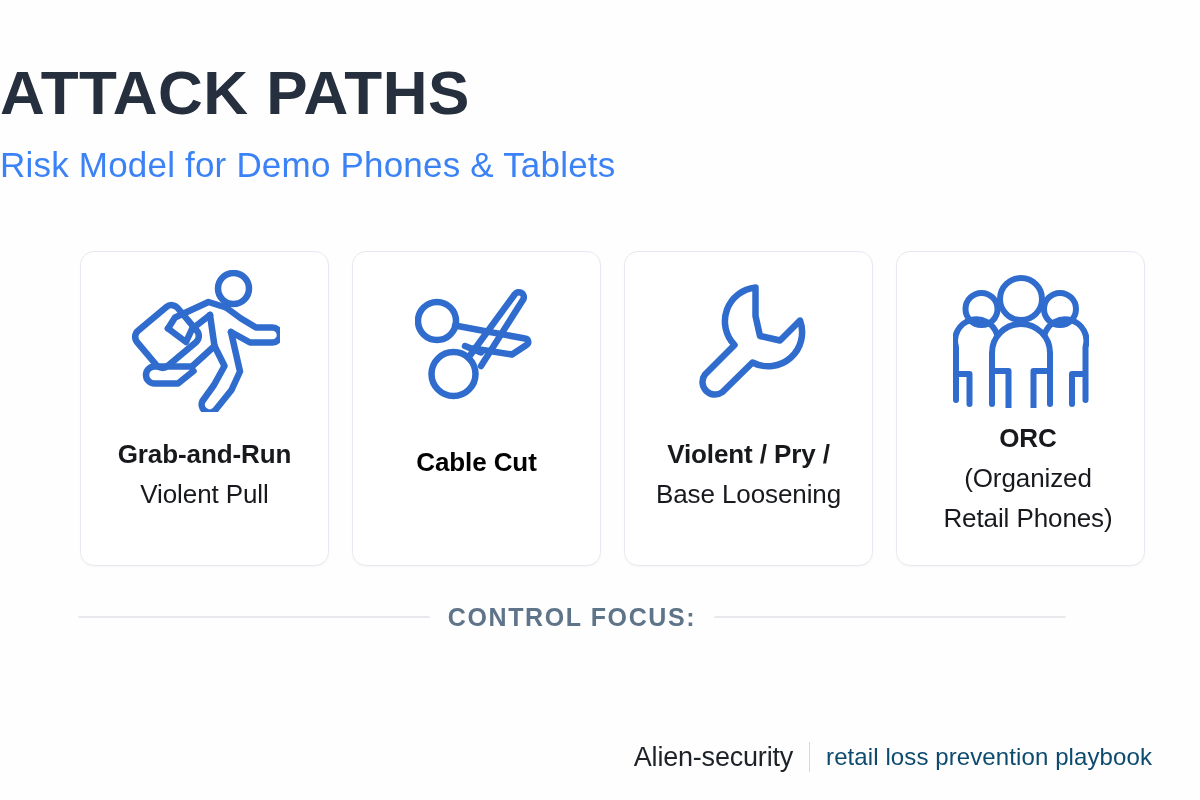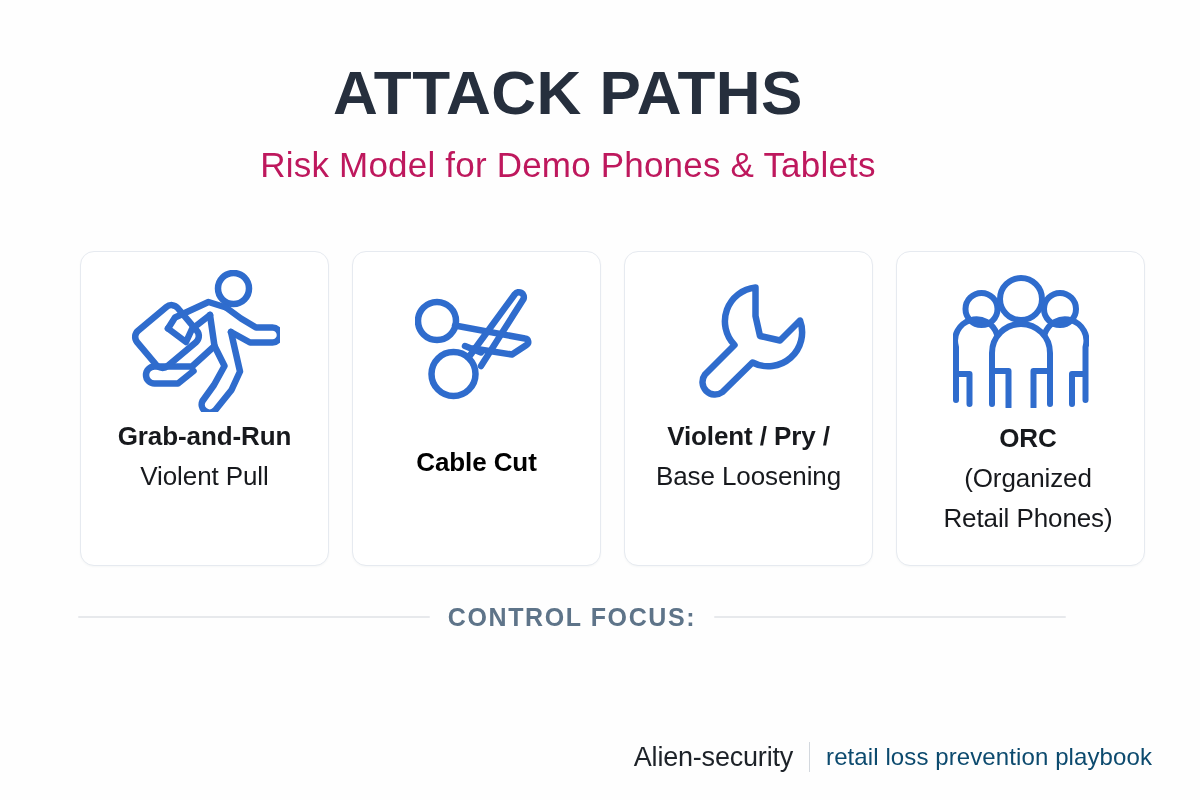--- a/index.html
+++ b/index.html
@@ -7,33 +7,33 @@
     width:1200px; height:800px;
     background:#ffffff;
     font-family:"Liberation Sans", sans-serif;
     -webkit-font-smoothing:antialiased;
     overflow:hidden;
   }
 
   .page { position:relative; width:1200px; height:800px; background:#fefefe; }
 
   
-  .header { position:absolute; top:62px; left:0; width:1136px; text-align:center; }
+  .header { position:absolute; top:62px; left:0; width:1136px; text-align:left; }
   .title {
     font-size:62px;
     font-weight:700;
     letter-spacing:0.5px;
     color:#262f3d;
     line-height:1.0;
   }
   .subtitle {
     margin-top:23px;
     font-size:35px;
     font-weight:400;
-    color:#be185d;
+    color:#3b82f6;
     letter-spacing:0.2px;
     line-height:1.0;
   }
 
   
   .cards {
     position:absolute;
     top:251px; left:80px;
     width:1065px; height:315px;
     display:flex;
@@ -51,21 +51,21 @@
     padding-top:14px;
   }
   .card-icon {
     height:150px;
     display:flex;
     align-items:center;
     justify-content:center;
   }
   .card-icon svg { display:block; }
   .card-label {
-    margin-top:0;
+    margin-top:18px;
     text-align:center;
     line-height:40px;
     padding:0 8px;
   }
   .lbl-primary {
     display:block;
     font-size:26px;
     font-weight:700;
     color:#17191d;
     letter-spacing:-0.1px;

